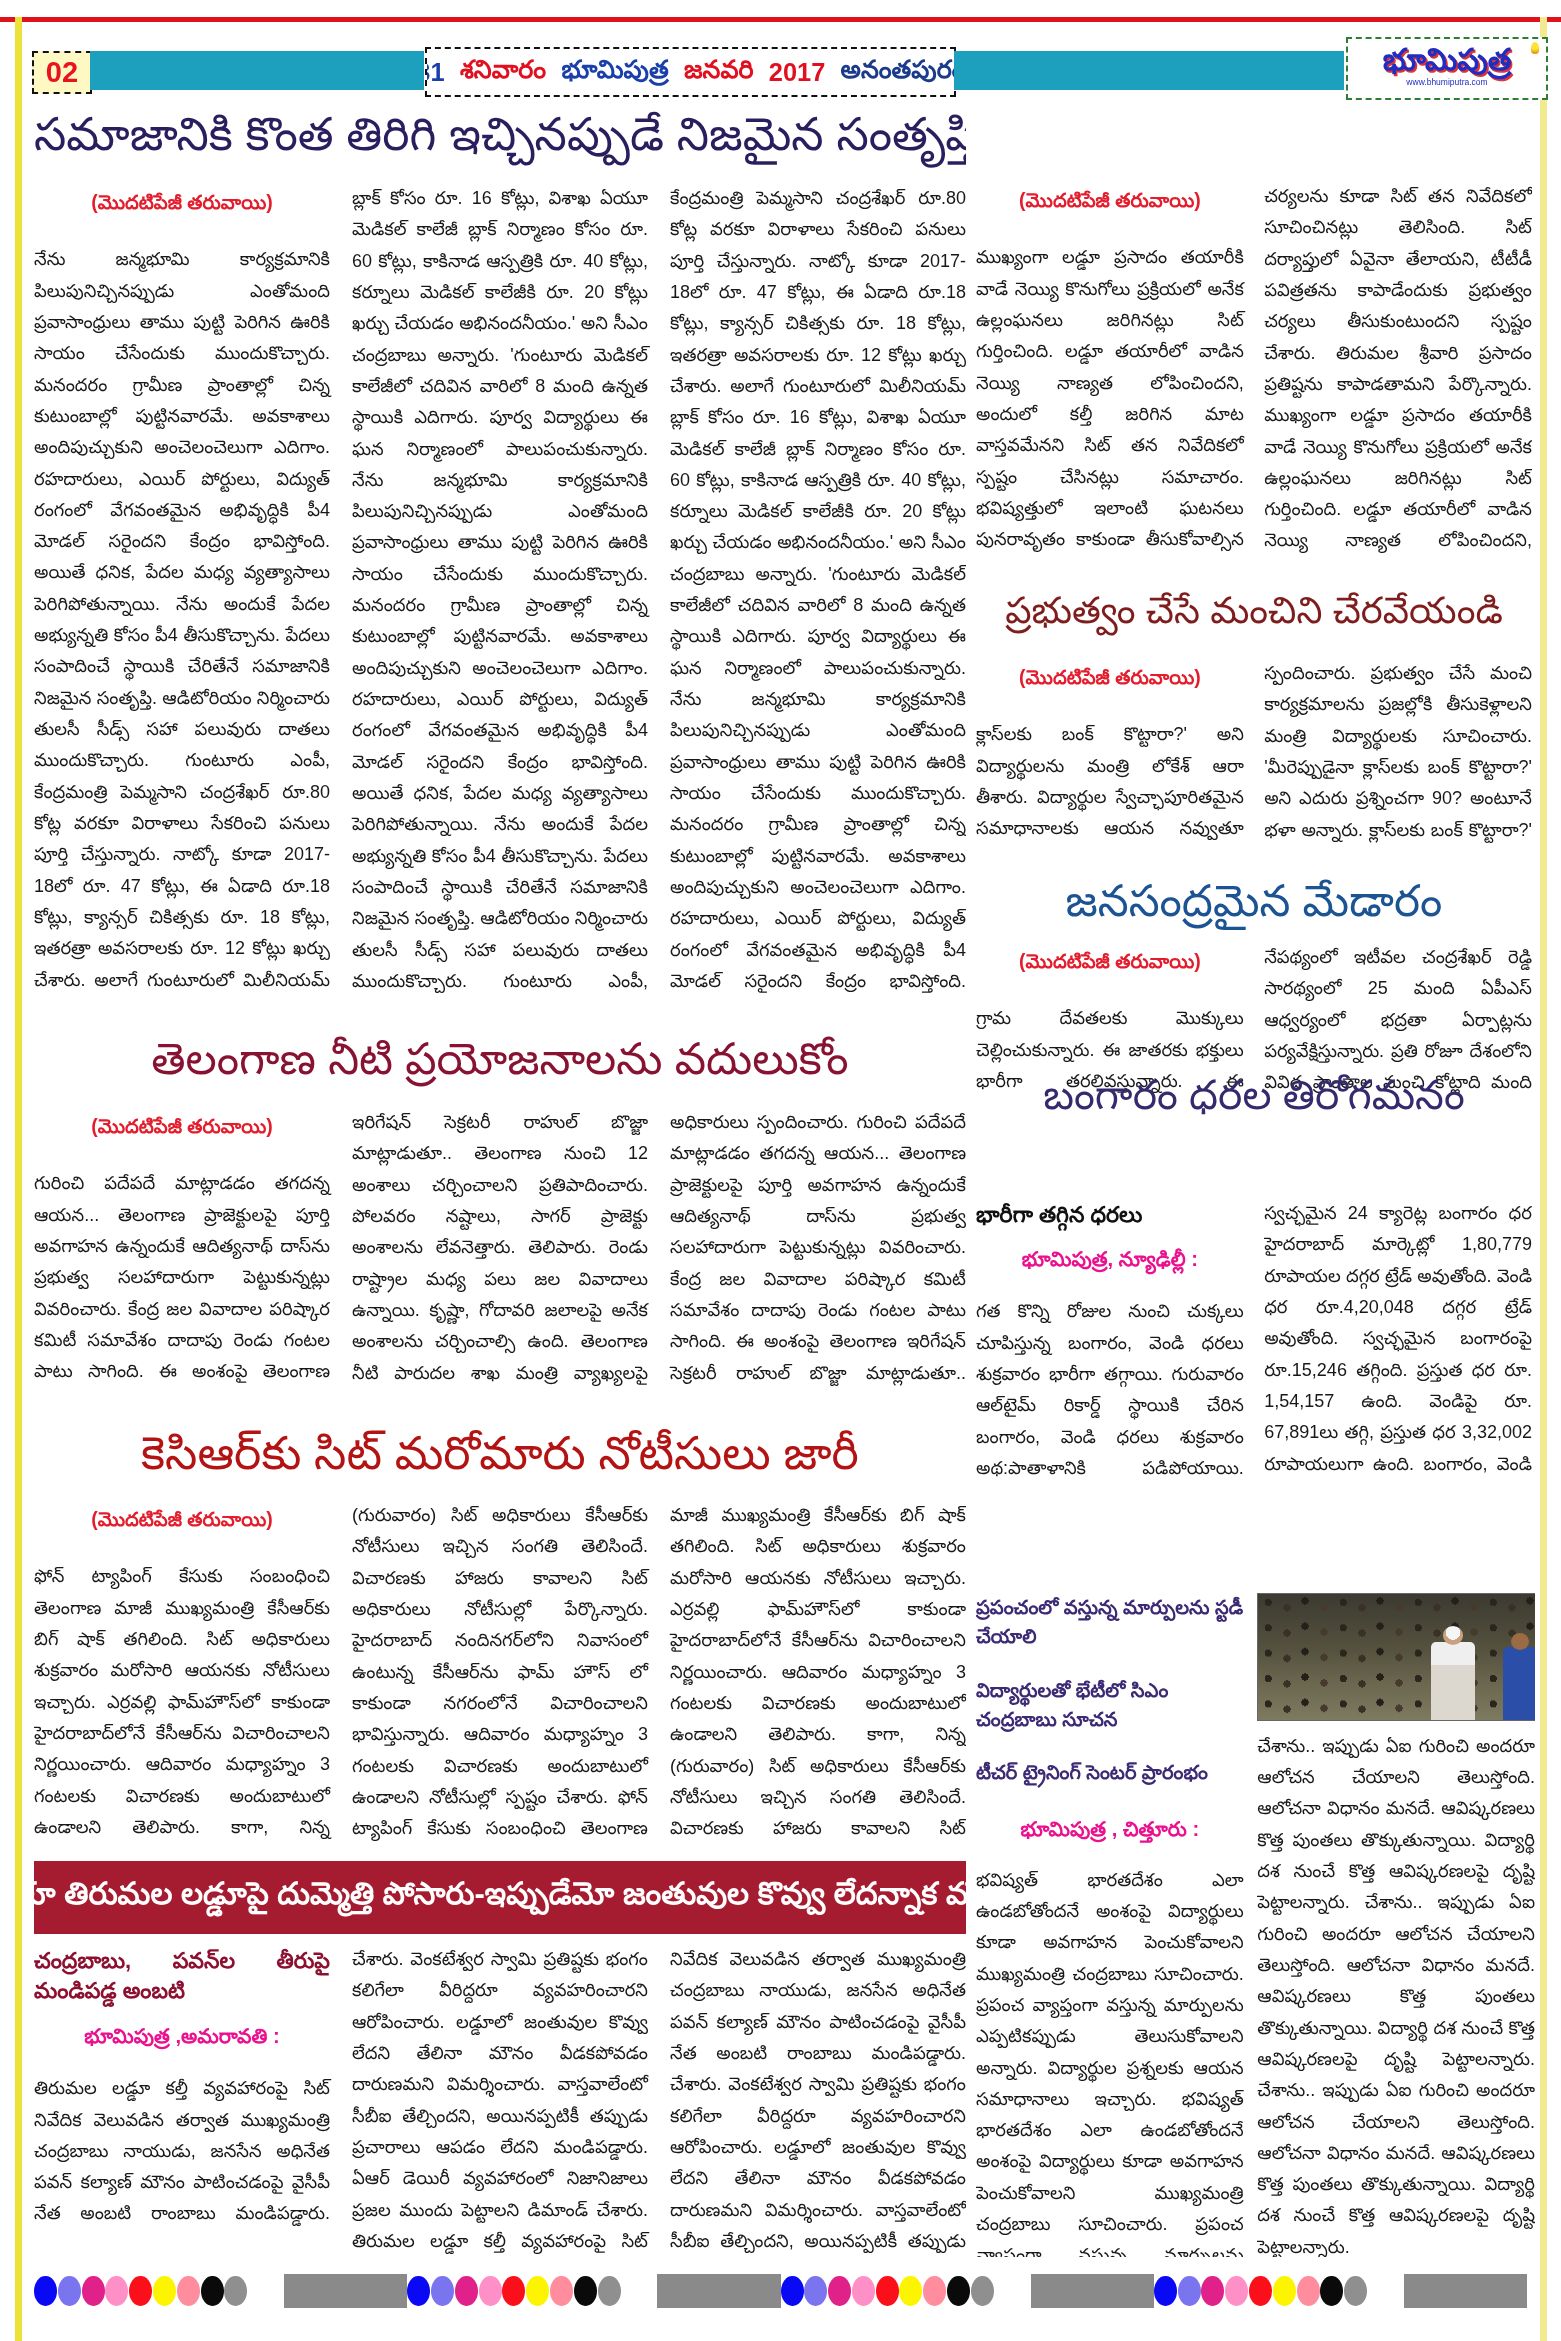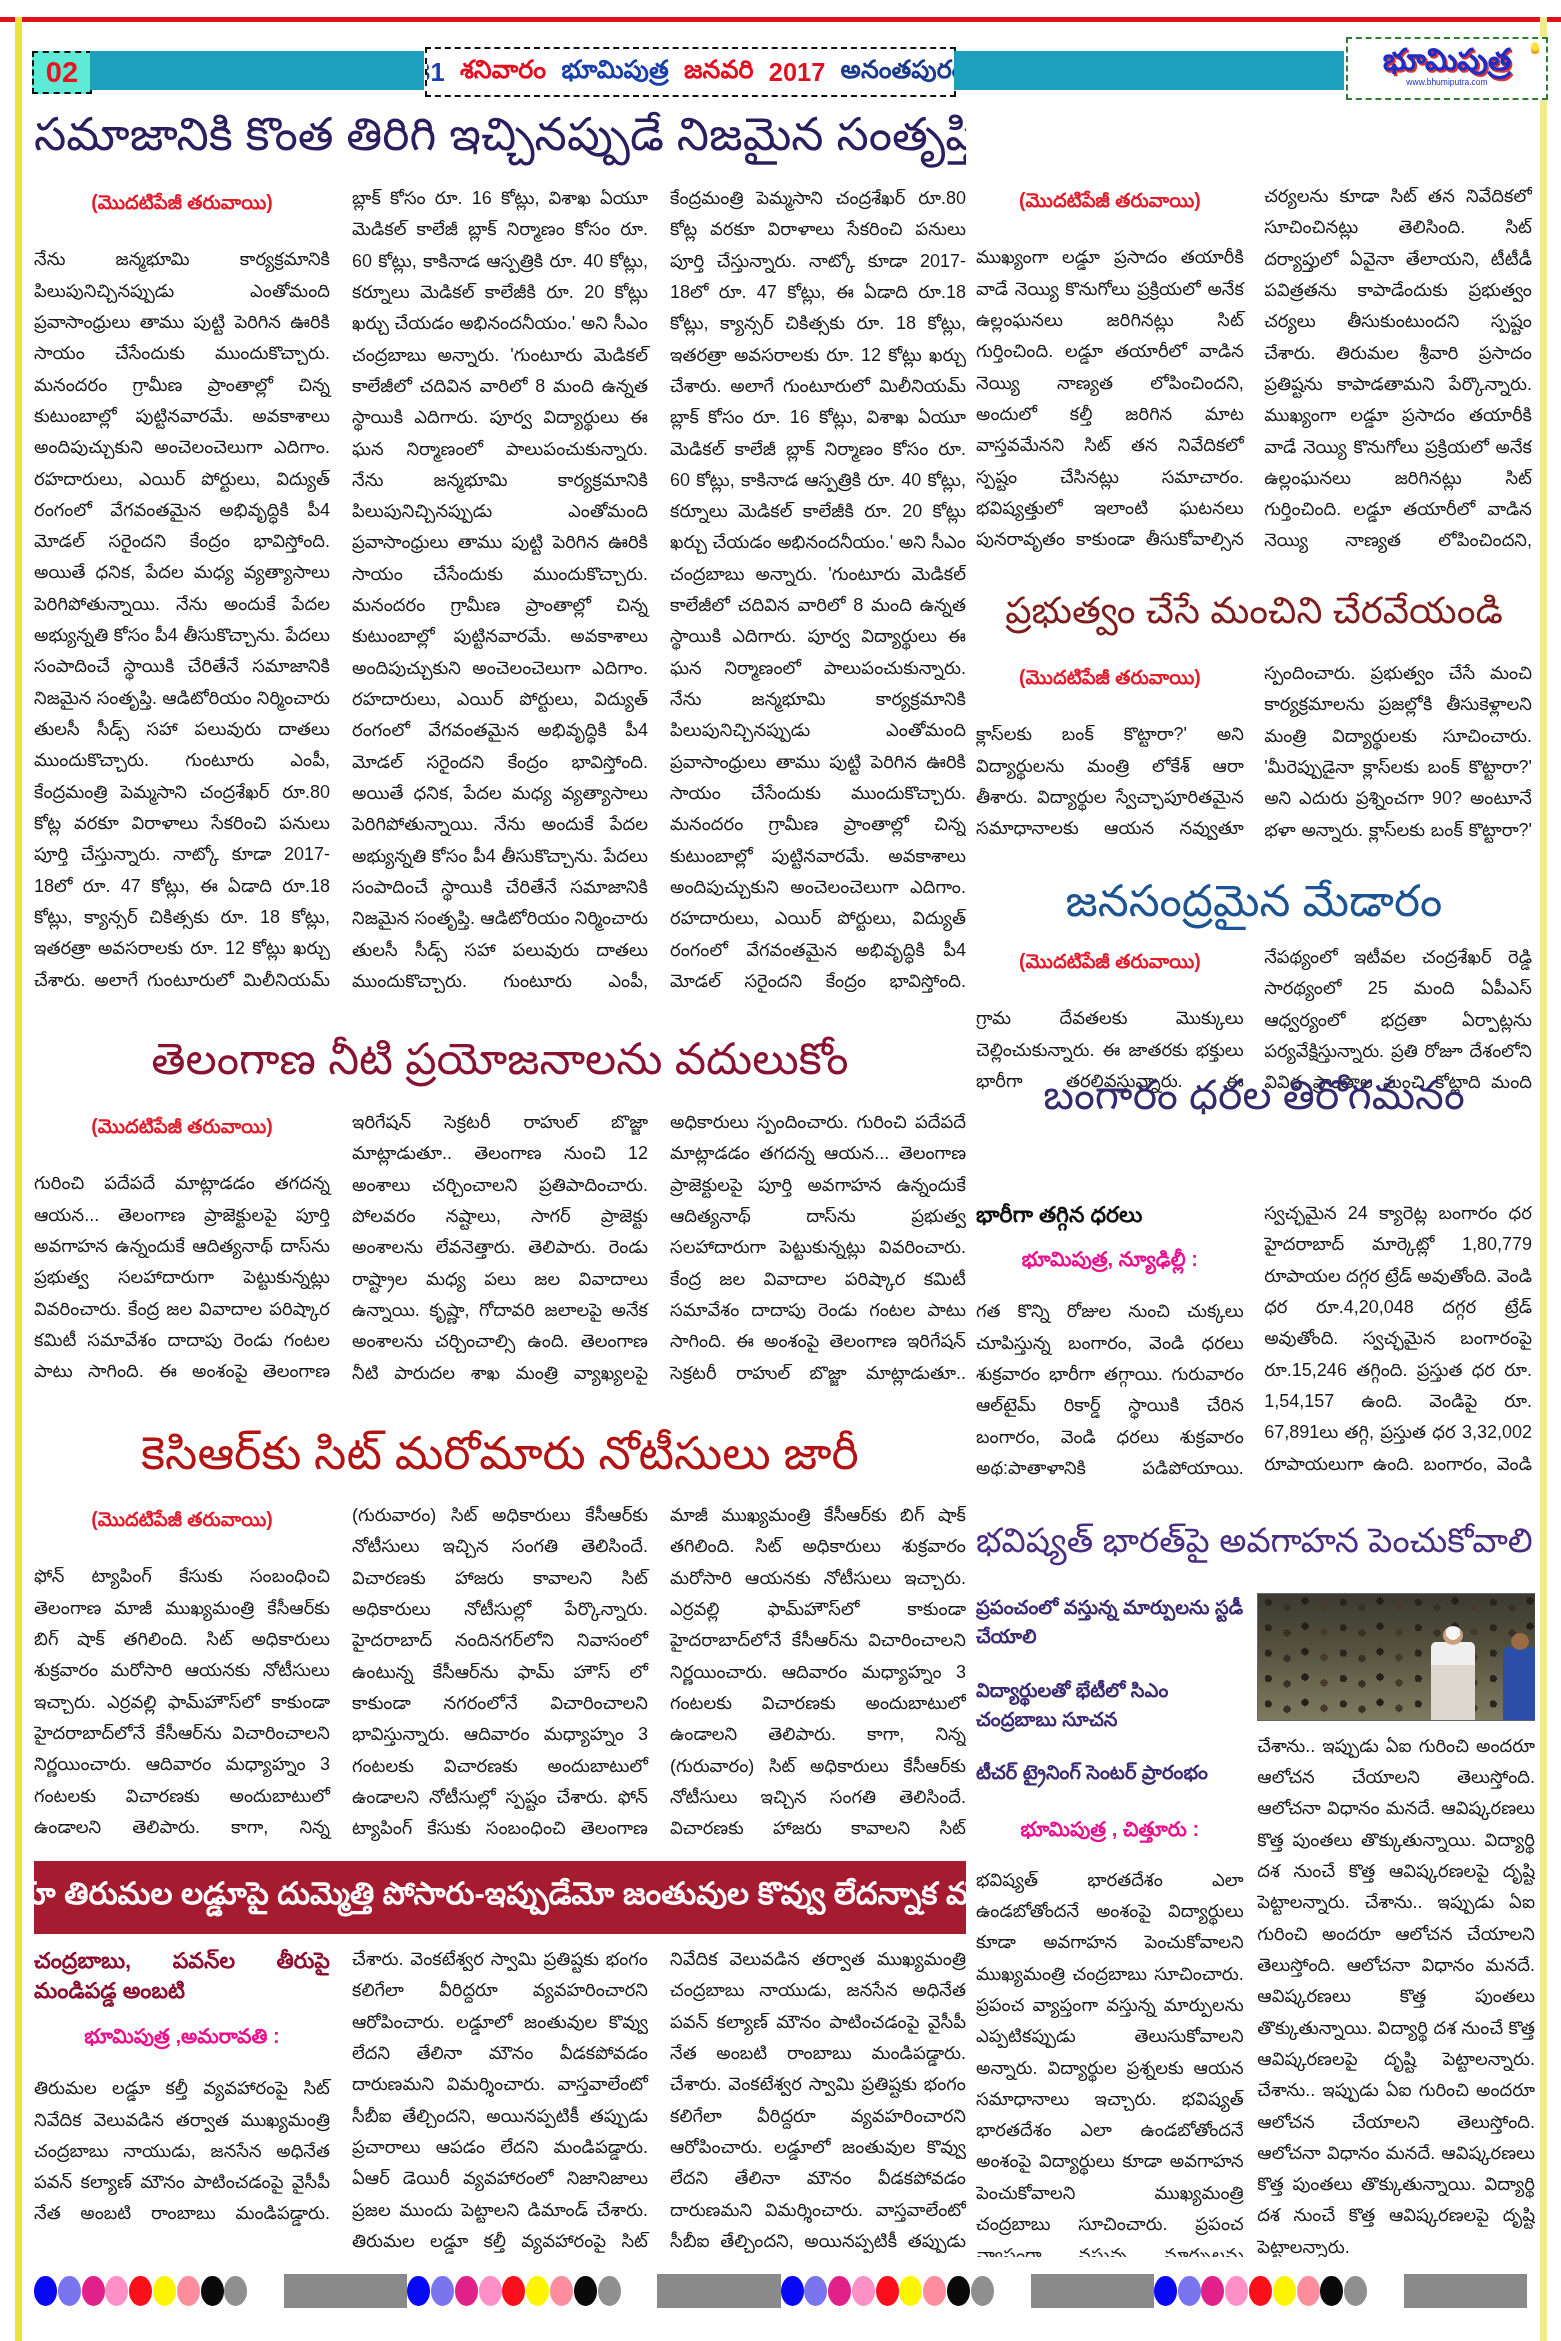--- a/index.html
+++ b/index.html
@@ -4,21 +4,21 @@
 <style>
   html,body{margin:0;padding:0;background:#ffffff;}
   .page{position:relative;width:1562px;height:2342px;background:#fff;overflow:hidden;
         font-family:"Liberation Sans","DejaVu Sans",sans-serif;color:#141414;}
   .abs{position:absolute;}
   
   .top-rule{left:0;top:17px;width:1562px;height:5.1px;background:#e0131d;}
   .left-rule{left:15.3px;top:17px;width:6.8px;height:2325px;background:#ece33a;}
   .right-rule{left:1540px;top:17px;width:6.8px;height:2325px;background:#f3edA0;background:#f1ea8e;}
   
-  .pagenum{display:flex;align-items:center;justify-content:center;border:2.5px dashed #111;background:#5eead4;
+  .pagenum{display:flex;align-items:center;justify-content:center;border:2.5px dashed #111;background:#fef9c3;
            color:#e8131f;font-weight:bold;font-size:29px;}
   .tealbar{background:#1d9fbe;}
   .datebox{display:flex;align-items:center;justify-content:center;gap:15.3px;border:2.5px dashed #111;background:#fff;
            font-weight:bold;font-size:25.4px;white-space:nowrap;overflow:hidden;}
   .logo{border:2.5px dashed #2e7d32;background:#fff;text-align:center;overflow:hidden;}
   .logo-title{font-weight:bold;font-size:30.5px;color:#1f2ec2;text-shadow:1.7px 1.7px 0 #e23333;line-height:1.2;margin-top:1.7px;}
   .logo-sub{font-size:8.5px;color:#1f2ec2;}
   .lamp{position:absolute;right:6.8px;top:3.4px;width:8.5px;height:12px;border-radius:50% 50% 40% 40%;
         background:radial-gradient(circle at 50% 30%, #ffe23a 0 40%, #e8a013 75%);}
   
@@ -118,21 +118,20 @@
   <div class="abs body-text cols2" style="left:976px;top:942px;width:556px;height:158px;">
     <div class="marker">(మొదటిపేజీ తరువాయి)</div>
   <span>గ్రామ దేవతలకు మొక్కులు చెల్లించుకున్నారు. ఈ జాతరకు భక్తులు భారీగా తరలివస్తున్నారు. ఈ నేపథ్యంలో ఇటీవల చంద్రశేఖర్ రెడ్డి సారథ్యంలో 25 మంది  ఏపీఎస్ ఆధ్వర్యంలో భద్రతా ఏర్పాట్లను పర్యవేక్షిస్తున్నారు. ప్రతి రోజూ దేశంలోని వివిధ ప్రాంతాల నుంచి కోట్లాది మంది భక్తులు తరలివస్తున్నారు.  గ్రామ దేవతలకు మొక్కులు చెల్లించుకున్నారు. ఈ జాతరకు భక్తులు భారీగా తరలివస్తున్నారు. ఈ నేపథ్యంలో ఇటీవల చంద్రశేఖర్ రెడ్డి సారథ్యంలో 25 మంది  ఏపీఎస్ ఆధ్వర్యంలో భద్రతా ఏర్పాట్లను పర్యవేక్షిస్తున్నారు. ప్రతి రోజూ దేశంలోని వివిధ ప్రాంతాల నుంచి కోట్లాది మంది భక్తులు తరలివస్తున్నారు.  గ్రామ దేవతలకు మొక్కులు చెల్లించుకున్నారు. ఈ జాతరకు భక్తులు భారీగా తరలివస్తున్నారు. ఈ నేపథ్యంలో ఇటీవల చంద్రశేఖర్ రెడ్డి సారథ్యంలో 25 మంది  ఏపీఎస్ ఆధ్వర్యంలో భద్రతా ఏర్పాట్లను పర్యవేక్షిస్తున్నారు. ప్రతి రోజూ దేశంలోని వివిధ ప్రాంతాల నుంచి కోట్లాది మంది భక్తులు తరలివస్తున్నారు.  గ్రామ దేవతలకు మొక్కులు చెల్లించుకున్నారు. ఈ జాతరకు భక్తులు భారీగా తరలివస్తున్నారు. ఈ నేపథ్యంలో ఇటీవల చంద్రశేఖర్ రెడ్డి సారథ్యంలో 25 మంది  ఏపీఎస్ ఆధ్వర్యంలో భద్రతా ఏర్పాట్లను పర్యవేక్షిస్తున్నారు. ప్రతి రోజూ దేశంలోని వివిధ ప్రాంతాల నుంచి కోట్లాది మంది భక్తులు తరలివస్తున్నారు.  గ్రామ దేవతలకు మొక్కులు చెల్లించుకున్నారు. ఈ జాతరకు భక్తులు భారీగా తరలివస్తున్నారు. ఈ నేపథ్యంలో ఇటీవల చంద్రశేఖర్ రెడ్డి సారథ్యంలో 25 మంది  ఏపీఎస్ ఆధ్వర్యంలో భద్రతా ఏర్పాట్లను పర్యవేక్షిస్తున్నారు. ప్రతి రోజూ దేశంలోని వివిధ ప్రాంతాల నుంచి కోట్లాది మంది భక్తులు తరలివస్తున్నారు.  గ్రామ దేవతలకు మొక్కులు చెల్లించుకున్నారు. ఈ జాతరకు భక్తులు భారీగా తరలివస్తున్నారు. ఈ నేపథ్యంలో ఇటీవల చంద్రశేఖర్ రెడ్డి సారథ్యంలో 25 మంది  ఏపీఎస్ ఆధ్వర్యంలో భద్రతా ఏర్పాట్లను పర్యవేక్షిస్తున్నారు. ప్రతి రోజూ దేశంలోని వివిధ ప్రాంతాల నుంచి కోట్లాది మంది భక్తులు తరలివస్తున్నారు.  గ్రామ దేవతలకు మొక్కులు చెల్లించుకున్నారు. ఈ జాతరకు భక్తులు భారీగా తరలివస్తున్నారు. ఈ నేపథ్యంలో ఇటీవల చంద్రశేఖర్ రెడ్డి సారథ్యంలో 25 మంది  ఏపీఎస్ ఆధ్వర్యంలో భద్రతా ఏర్పాట్లను పర్యవేక్షిస్తున్నారు. ప్రతి రోజూ దేశంలోని వివిధ ప్రాంతాల నుంచి కోట్లాది మంది భక్తులు తరలివస్తున్నారు.  గ్రామ దేవతలకు మొక్కులు చెల్లించుకున్నారు. ఈ జాతరకు భక్తులు భారీగా తరలివస్తున్నారు. ఈ నేపథ్యంలో ఇటీవల చంద్రశేఖర్ రెడ్డి సారథ్యంలో 25 మంది  ఏపీఎస్ ఆధ్వర్యంలో భద్రతా ఏర్పాట్లను పర్యవేక్షిస్తున్నారు. ప్రతి రోజూ దేశంలోని వివిధ ప్రాంతాల నుంచి కోట్లాది మంది భక్తులు తరలివస్తున్నారు.  గ్రామ దేవతలకు మొక్కులు చెల్లించుకున్నారు. ఈ జాతరకు భక్తులు భారీగా తరలివస్తున్నారు. ఈ నేపథ్యంలో ఇటీవల చంద్రశేఖర్ రెడ్డి సారథ్యంలో 25 మంది  ఏపీఎస్ ఆధ్వర్యంలో భద్రతా ఏర్పాట్లను పర్యవేక్షిస్తున్నారు. ప్రతి రోజూ దేశంలోని వివిధ ప్రాంతాల నుంచి కోట్లాది మంది భక్తులు తరలివస్తున్నారు.  గ్రామ దేవతలకు మొక్కులు చెల్లించుకున్నారు. ఈ జాతరకు భక్తులు భారీగా తరలివస్తున్నారు. ఈ నేపథ్యంలో ఇటీవల చంద్రశేఖర్ రెడ్డి సారథ్యంలో 25 మంది  ఏపీఎస్ ఆధ్వర్యంలో భద్రతా ఏర్పాట్లను పర్యవేక్షిస్తున్నారు. ప్రతి రోజూ దేశంలోని వివిధ ప్రాంతాల నుంచి కోట్లాది మంది భక్తులు తరలివస్తున్నారు.  గ్రామ దేవతలకు మొక్కులు చెల్లించుకున్నారు. ఈ జాతరకు భక్తులు భారీగా తరలివస్తున్నారు. ఈ నేపథ్యంలో ఇటీవల చంద్రశేఖర్ రెడ్డి సారథ్యంలో 25 మంది  ఏపీఎస్ ఆధ్వర్యంలో భద్రతా ఏర్పాట్లను పర్యవేక్షిస్తున్నారు. ప్రతి రోజూ దేశంలోని వివిధ ప్రాంతాల నుంచి కోట్లాది మంది భక్తులు తరలివస్తున్నారు.  గ్రామ దేవతలకు మొక్కులు చెల్లించుకున్నారు. ఈ జాతరకు భక్తులు భారీగా తరలివస్తున్నారు. ఈ నేపథ్యంలో ఇటీవల చంద్రశేఖర్ రెడ్డి సారథ్యంలో 25 మంది  ఏపీఎస్ ఆధ్వర్యంలో భద్రతా ఏర్పాట్లను పర్యవేక్షిస్తున్నారు. ప్రతి రోజూ దేశంలోని వివిధ ప్రాంతాల నుంచి కోట్లాది మంది భక్తులు తరలివస్తున్నారు.  గ్రామ దేవతలకు మొక్కులు చెల్లించుకున్నారు. ఈ జాతరకు భక్తులు భారీగా తరలివస్తున్నారు. ఈ నేపథ్యంలో ఇటీవల చంద్రశేఖర్ రెడ్డి సారథ్యంలో 25 మంది  ఏపీఎస్ ఆధ్వర్యంలో భద్రతా ఏర్పాట్లను పర్యవేక్షిస్తున్నారు. ప్రతి రోజూ దేశంలోని వివిధ ప్రాంతాల నుంచి కోట్లాది మంది భక్తులు తరలివస్తున్నారు.  గ్రామ దేవతలకు మొక్కులు చెల్లించుకున్నారు. ఈ జాతరకు భక్తులు భారీగా తరలివస్తున్నారు. ఈ నేపథ్యంలో ఇటీవల చంద్రశేఖర్ రెడ్డి సారథ్యంలో 25 మంది  ఏపీఎస్ ఆధ్వర్యంలో భద్రతా ఏర్పాట్లను పర్యవేక్షిస్తున్నారు. ప్రతి రోజూ దేశంలోని వివిధ ప్రాంతాల నుంచి కోట్లాది మంది భక్తులు తరలివస్తున్నారు.  గ్రామ దేవతలకు మొక్కులు చెల్లించుకున్నారు. ఈ జాతరకు భక్తులు భారీగా తరలివస్తున్నారు. ఈ నేపథ్యంలో ఇటీవల చంద్రశేఖర్ రెడ్డి సారథ్యంలో 25 మంది  ఏపీఎస్ ఆధ్వర్యంలో భద్రతా ఏర్పాట్లను పర్యవేక్షిస్తున్నారు. ప్రతి రోజూ దేశంలోని వివిధ ప్రాంతాల నుంచి కోట్లాది మంది భక్తులు తరలివస్తున్నారు.</span></div>
 
   <div class="abs hl" style="left:976px;top:1068px;width:556px;height:69px;font-size:41px;color:#362a6e;">బంగారం ధరల తిరోగమనం</div>
   <div class="abs body-text cols2" style="left:976px;top:1198px;width:556px;height:293px;">
     <div class="subhead" style="color:#111;">భారీగా తగ్గిన ధరలు</div>
     <div class="byline">భూమిపుత్ర, న్యూఢిల్లీ :</div>
   <span>గత కొన్ని రోజుల నుంచి చుక్కలు చూపిస్తున్న బంగారం, వెండి ధరలు శుక్రవారం భారీగా తగ్గాయి. గురువారం ఆల్‌టైమ్ రికార్డ్ స్థాయికి చేరిన బంగారం, వెండి ధరలు శుక్రవారం అథ:పాతాళానికి పడిపోయాయి. స్వచ్ఛమైన 24 క్యారెట్ల బంగారం ధర హైదరాబాద్ మార్కెట్లో 1,80,779 రూపాయల దగ్గర ట్రేడ్ అవుతోంది. వెండి ధర రూ.4,20,048 దగ్గర ట్రేడ్ అవుతోంది.  స్వచ్ఛమైన బంగారంపై రూ.15,246 తగ్గింది. ప్రస్తుత ధర రూ. 1,54,157 ఉంది. వెండిపై రూ. 67,891లు తగ్గి, ప్రస్తుత ధర 3,32,002 రూపాయలుగా ఉంది. బంగారం, వెండి ధరలు ఒకే రోజు ఇంతలా పతనం కావడం మార్కెట్ వర్గాలను ఆశ్చర్యపరిచింది.  గత కొన్ని రోజుల నుంచి చుక్కలు చూపిస్తున్న బంగారం, వెండి ధరలు శుక్రవారం భారీగా తగ్గాయి. గురువారం ఆల్‌టైమ్ రికార్డ్ స్థాయికి చేరిన బంగారం, వెండి ధరలు శుక్రవారం అథ:పాతాళానికి పడిపోయాయి. స్వచ్ఛమైన 24 క్యారెట్ల బంగారం ధర హైదరాబాద్ మార్కెట్లో 1,80,779 రూపాయల దగ్గర ట్రేడ్ అవుతోంది. వెండి ధర రూ.4,20,048 దగ్గర ట్రేడ్ అవుతోంది.  స్వచ్ఛమైన బంగారంపై రూ.15,246 తగ్గింది. ప్రస్తుత ధర రూ. 1,54,157 ఉంది. వెండిపై రూ. 67,891లు తగ్గి, ప్రస్తుత ధర 3,32,002 రూపాయలుగా ఉంది. బంగారం, వెండి ధరలు ఒకే రోజు ఇంతలా పతనం కావడం మార్కెట్ వర్గాలను ఆశ్చర్యపరిచింది.  గత కొన్ని రోజుల నుంచి చుక్కలు చూపిస్తున్న బంగారం, వెండి ధరలు శుక్రవారం భారీగా తగ్గాయి. గురువారం ఆల్‌టైమ్ రికార్డ్ స్థాయికి చేరిన బంగారం, వెండి ధరలు శుక్రవారం అథ:పాతాళానికి పడిపోయాయి. స్వచ్ఛమైన 24 క్యారెట్ల బంగారం ధర హైదరాబాద్ మార్కెట్లో 1,80,779 రూపాయల దగ్గర ట్రేడ్ అవుతోంది. వెండి ధర రూ.4,20,048 దగ్గర ట్రేడ్ అవుతోంది.  స్వచ్ఛమైన బంగారంపై రూ.15,246 తగ్గింది. ప్రస్తుత ధర రూ. 1,54,157 ఉంది. వెండిపై రూ. 67,891లు తగ్గి, ప్రస్తుత ధర 3,32,002 రూపాయలుగా ఉంది. బంగారం, వెండి ధరలు ఒకే రోజు ఇంతలా పతనం కావడం మార్కెట్ వర్గాలను ఆశ్చర్యపరిచింది.  గత కొన్ని రోజుల నుంచి చుక్కలు చూపిస్తున్న బంగారం, వెండి ధరలు శుక్రవారం భారీగా తగ్గాయి. గురువారం ఆల్‌టైమ్ రికార్డ్ స్థాయికి చేరిన బంగారం, వెండి ధరలు శుక్రవారం అథ:పాతాళానికి పడిపోయాయి. స్వచ్ఛమైన 24 క్యారెట్ల బంగారం ధర హైదరాబాద్ మార్కెట్లో 1,80,779 రూపాయల దగ్గర ట్రేడ్ అవుతోంది. వెండి ధర రూ.4,20,048 దగ్గర ట్రేడ్ అవుతోంది.  స్వచ్ఛమైన బంగారంపై రూ.15,246 తగ్గింది. ప్రస్తుత ధర రూ. 1,54,157 ఉంది. వెండిపై రూ. 67,891లు తగ్గి, ప్రస్తుత ధర 3,32,002 రూపాయలుగా ఉంది. బంగారం, వెండి ధరలు ఒకే రోజు ఇంతలా పతనం కావడం మార్కెట్ వర్గాలను ఆశ్చర్యపరిచింది.  గత కొన్ని రోజుల నుంచి చుక్కలు చూపిస్తున్న బంగారం, వెండి ధరలు శుక్రవారం భారీగా తగ్గాయి. గురువారం ఆల్‌టైమ్ రికార్డ్ స్థాయికి చేరిన బంగారం, వెండి ధరలు శుక్రవారం అథ:పాతాళానికి పడిపోయాయి. స్వచ్ఛమైన 24 క్యారెట్ల బంగారం ధర హైదరాబాద్ మార్కెట్లో 1,80,779 రూపాయల దగ్గర ట్రేడ్ అవుతోంది. వెండి ధర రూ.4,20,048 దగ్గర ట్రేడ్ అవుతోంది.  స్వచ్ఛమైన బంగారంపై రూ.15,246 తగ్గింది. ప్రస్తుత ధర రూ. 1,54,157 ఉంది. వెండిపై రూ. 67,891లు తగ్గి, ప్రస్తుత ధర 3,32,002 రూపాయలుగా ఉంది. బంగారం, వెండి ధరలు ఒకే రోజు ఇంతలా పతనం కావడం మార్కెట్ వర్గాలను ఆశ్చర్యపరిచింది.  గత కొన్ని రోజుల నుంచి చుక్కలు చూపిస్తున్న బంగారం, వెండి ధరలు శుక్రవారం భారీగా తగ్గాయి. గురువారం ఆల్‌టైమ్ రికార్డ్ స్థాయికి చేరిన బంగారం, వెండి ధరలు శుక్రవారం అథ:పాతాళానికి పడిపోయాయి. స్వచ్ఛమైన 24 క్యారెట్ల బంగారం ధర హైదరాబాద్ మార్కెట్లో 1,80,779 రూపాయల దగ్గర ట్రేడ్ అవుతోంది. వెండి ధర రూ.4,20,048 దగ్గర ట్రేడ్ అవుతోంది.  స్వచ్ఛమైన బంగారంపై రూ.15,246 తగ్గింది. ప్రస్తుత ధర రూ. 1,54,157 ఉంది. వెండిపై రూ. 67,891లు తగ్గి, ప్రస్తుత ధర 3,32,002 రూపాయలుగా ఉంది. బంగారం, వెండి ధరలు ఒకే రోజు ఇంతలా పతనం కావడం మార్కెట్ వర్గాలను ఆశ్చర్యపరిచింది.  గత కొన్ని రోజుల నుంచి చుక్కలు చూపిస్తున్న బంగారం, వెండి ధరలు శుక్రవారం భారీగా తగ్గాయి. గురువారం ఆల్‌టైమ్ రికార్డ్ స్థాయికి చేరిన బంగారం, వెండి ధరలు శుక్రవారం అథ:పాతాళానికి పడిపోయాయి. స్వచ్ఛమైన 24 క్యారెట్ల బంగారం ధర హైదరాబాద్ మార్కెట్లో 1,80,779 రూపాయల దగ్గర ట్రేడ్ అవుతోంది. వెండి ధర రూ.4,20,048 దగ్గర ట్రేడ్ అవుతోంది.  స్వచ్ఛమైన బంగారంపై రూ.15,246 తగ్గింది. ప్రస్తుత ధర రూ. 1,54,157 ఉంది. వెండిపై రూ. 67,891లు తగ్గి, ప్రస్తుత ధర 3,32,002 రూపాయలుగా ఉంది. బంగారం, వెండి ధరలు ఒకే రోజు ఇంతలా పతనం కావడం మార్కెట్ వర్గాలను ఆశ్చర్యపరిచింది.  గత కొన్ని రోజుల నుంచి చుక్కలు చూపిస్తున్న బంగారం, వెండి ధరలు శుక్రవారం భారీగా తగ్గాయి. గురువారం ఆల్‌టైమ్ రికార్డ్ స్థాయికి చేరిన బంగారం, వెండి ధరలు శుక్రవారం అథ:పాతాళానికి పడిపోయాయి. స్వచ్ఛమైన 24 క్యారెట్ల బంగారం ధర హైదరాబాద్ మార్కెట్లో 1,80,779 రూపాయల దగ్గర ట్రేడ్ అవుతోంది. వెండి ధర రూ.4,20,048 దగ్గర ట్రేడ్ అవుతోంది.  స్వచ్ఛమైన బంగారంపై రూ.15,246 తగ్గింది. ప్రస్తుత ధర రూ. 1,54,157 ఉంది. వెండిపై రూ. 67,891లు తగ్గి, ప్రస్తుత ధర 3,32,002 రూపాయలుగా ఉంది. బంగారం, వెండి ధరలు ఒకే రోజు ఇంతలా పతనం కావడం మార్కెట్ వర్గాలను ఆశ్చర్యపరిచింది.  గత కొన్ని రోజుల నుంచి చుక్కలు చూపిస్తున్న బంగారం, వెండి ధరలు శుక్రవారం భారీగా తగ్గాయి. గురువారం ఆల్‌టైమ్ రికార్డ్ స్థాయికి చేరిన బంగారం, వెండి ధరలు శుక్రవారం అథ:పాతాళానికి పడిపోయాయి. స్వచ్ఛమైన 24 క్యారెట్ల బంగారం ధర హైదరాబాద్ మార్కెట్లో 1,80,779 రూపాయల దగ్గర ట్రేడ్ అవుతోంది. వెండి ధర రూ.4,20,048 దగ్గర ట్రేడ్ అవుతోంది.  స్వచ్ఛమైన బంగారంపై రూ.15,246 తగ్గింది. ప్రస్తుత ధర రూ. 1,54,157 ఉంది. వెండిపై రూ. 67,891లు తగ్గి, ప్రస్తుత ధర 3,32,002 రూపాయలుగా ఉంది. బంగారం, వెండి ధరలు ఒకే రోజు ఇంతలా పతనం కావడం మార్కెట్ వర్గాలను ఆశ్చర్యపరిచింది.  గత కొన్ని రోజుల నుంచి చుక్కలు చూపిస్తున్న బంగారం, వెండి ధరలు శుక్రవారం భారీగా తగ్గాయి. గురువారం ఆల్‌టైమ్ రికార్డ్ స్థాయికి చేరిన బంగారం, వెండి ధరలు శుక్రవారం అథ:పాతాళానికి పడిపోయాయి. స్వచ్ఛమైన 24 క్యారెట్ల బంగారం ధర హైదరాబాద్ మార్కెట్లో 1,80,779 రూపాయల దగ్గర ట్రేడ్ అవుతోంది. వెండి ధర రూ.4,20,048 దగ్గర ట్రేడ్ అవుతోంది.  స్వచ్ఛమైన బంగారంపై రూ.15,246 తగ్గింది. ప్రస్తుత ధర రూ. 1,54,157 ఉంది. వెండిపై రూ. 67,891లు తగ్గి, ప్రస్తుత ధర 3,32,002 రూపాయలుగా ఉంది. బంగారం, వెండి ధరలు ఒకే రోజు ఇంతలా పతనం కావడం మార్కెట్ వర్గాలను ఆశ్చర్యపరిచింది.  గత కొన్ని రోజుల నుంచి చుక్కలు చూపిస్తున్న బంగారం, వెండి ధరలు శుక్రవారం భారీగా తగ్గాయి. గురువారం ఆల్‌టైమ్ రికార్డ్ స్థాయికి చేరిన బంగారం, వెండి ధరలు శుక్రవారం అథ:పాతాళానికి పడిపోయాయి. స్వచ్ఛమైన 24 క్యారెట్ల బంగారం ధర హైదరాబాద్ మార్కెట్లో 1,80,779 రూపాయల దగ్గర ట్రేడ్ అవుతోంది. వెండి ధర రూ.4,20,048 దగ్గర ట్రేడ్ అవుతోంది.  స్వచ్ఛమైన బంగారంపై రూ.15,246 తగ్గింది. ప్రస్తుత ధర రూ. 1,54,157 ఉంది. వెండిపై రూ. 67,891లు తగ్గి, ప్రస్తుత ధర 3,32,002 రూపాయలుగా ఉంది. బంగారం, వెండి ధరలు ఒకే రోజు ఇంతలా పతనం కావడం మార్కెట్ వర్గాలను ఆశ్చర్యపరిచింది.  గత కొన్ని రోజుల నుంచి చుక్కలు చూపిస్తున్న బంగారం, వెండి ధరలు శుక్రవారం భారీగా తగ్గాయి. గురువారం ఆల్‌టైమ్ రికార్డ్ స్థాయికి చేరిన బంగారం, వెండి ధరలు శుక్రవారం అథ:పాతాళానికి పడిపోయాయి. స్వచ్ఛమైన 24 క్యారెట్ల బంగారం ధర హైదరాబాద్ మార్కెట్లో 1,80,779 రూపాయల దగ్గర ట్రేడ్ అవుతోంది. వెండి ధర రూ.4,20,048 దగ్గర ట్రేడ్ అవుతోంది.  స్వచ్ఛమైన బంగారంపై రూ.15,246 తగ్గింది. ప్రస్తుత ధర రూ. 1,54,157 ఉంది. వెండిపై రూ. 67,891లు తగ్గి, ప్రస్తుత ధర 3,32,002 రూపాయలుగా ఉంది. బంగారం, వెండి ధరలు ఒకే రోజు ఇంతలా పతనం కావడం మార్కెట్ వర్గాలను ఆశ్చర్యపరిచింది.  గత కొన్ని రోజుల నుంచి చుక్కలు చూపిస్తున్న బంగారం, వెండి ధరలు శుక్రవారం భారీగా తగ్గాయి. గురువారం ఆల్‌టైమ్ రికార్డ్ స్థాయికి చేరిన బంగారం, వెండి ధరలు శుక్రవారం అథ:పాతాళానికి పడిపోయాయి. స్వచ్ఛమైన 24 క్యారెట్ల బంగారం ధర హైదరాబాద్ మార్కెట్లో 1,80,779 రూపాయల దగ్గర ట్రేడ్ అవుతోంది. వెండి ధర రూ.4,20,048 దగ్గర ట్రేడ్ అవుతోంది.  స్వచ్ఛమైన బంగారంపై రూ.15,246 తగ్గింది. ప్రస్తుత ధర రూ. 1,54,157 ఉంది. వెండిపై రూ. 67,891లు తగ్గి, ప్రస్తుత ధర 3,32,002 రూపాయలుగా ఉంది. బంగారం, వెండి ధరలు ఒకే రోజు ఇంతలా పతనం కావడం మార్కెట్ వర్గాలను ఆశ్చర్యపరిచింది.  గత కొన్ని రోజుల నుంచి చుక్కలు చూపిస్తున్న బంగారం, వెండి ధరలు శుక్రవారం భారీగా తగ్గాయి. గురువారం ఆల్‌టైమ్ రికార్డ్ స్థాయికి చేరిన బంగారం, వెండి ధరలు శుక్రవారం అథ:పాతాళానికి పడిపోయాయి. స్వచ్ఛమైన 24 క్యారెట్ల బంగారం ధర హైదరాబాద్ మార్కెట్లో 1,80,779 రూపాయల దగ్గర ట్రేడ్ అవుతోంది. వెండి ధర రూ.4,20,048 దగ్గర ట్రేడ్ అవుతోంది.  స్వచ్ఛమైన బంగారంపై రూ.15,246 తగ్గింది. ప్రస్తుత ధర రూ. 1,54,157 ఉంది. వెండిపై రూ. 67,891లు తగ్గి, ప్రస్తుత ధర 3,32,002 రూపాయలుగా ఉంది. బంగారం, వెండి ధరలు ఒకే రోజు ఇంతలా పతనం కావడం మార్కెట్ వర్గాలను ఆశ్చర్యపరిచింది.  గత కొన్ని రోజుల నుంచి చుక్కలు చూపిస్తున్న బంగారం, వెండి ధరలు శుక్రవారం భారీగా తగ్గాయి. గురువారం ఆల్‌టైమ్ రికార్డ్ స్థాయికి చేరిన బంగారం, వెండి ధరలు శుక్రవారం అథ:పాతాళానికి పడిపోయాయి. స్వచ్ఛమైన 24 క్యారెట్ల బంగారం ధర హైదరాబాద్ మార్కెట్లో 1,80,779 రూపాయల దగ్గర ట్రేడ్ అవుతోంది. వెండి ధర రూ.4,20,048 దగ్గర ట్రేడ్ అవుతోంది.  స్వచ్ఛమైన బంగారంపై రూ.15,246 తగ్గింది. ప్రస్తుత ధర రూ. 1,54,157 ఉంది. వెండిపై రూ. 67,891లు తగ్గి, ప్రస్తుత ధర 3,32,002 రూపాయలుగా ఉంది. బంగారం, వెండి ధరలు ఒకే రోజు ఇంతలా పతనం కావడం మార్కెట్ వర్గాలను ఆశ్చర్యపరిచింది.</span></div>
 
-  <div class="abs hl" style="left:976px;top:1518px;width:556px;height:66px;font-size:34px;color:#4a2c82;">భవిష్యత్ భారత్‌పై అవగాహన పెంచుకోవాలి</div>
   <div class="abs fb-row" style="left:976px;top:1593px;width:559px;height:664px;">
     <div class="fb-left">
       <div class="fb-point">ప్రపంచంలో వస్తున్న మార్పులను స్టడీ చేయాలి</div>
       <div class="fb-point">విద్యార్థులతో భేటీలో సిఎం చంద్రబాబు సూచన</div>
       <div class="fb-point">టీచర్ ట్రైనింగ్ సెంటర్ ప్రారంభం</div>
       <div class="byline">భూమిపుత్ర , చిత్తూరు :</div>
       <div class="body-text fill"><span>భవిష్యత్ భారతదేశం ఎలా ఉండబోతోందనే అంశంపై విద్యార్థులు కూడా అవగాహన పెంచుకోవాలని ముఖ్యమంత్రి చంద్రబాబు సూచించారు. ప్రపంచ వ్యాప్తంగా వస్తున్న మార్పులను ఎప్పటికప్పుడు తెలుసుకోవాలని అన్నారు. విద్యార్థుల ప్రశ్నలకు ఆయన సమాధానాలు ఇచ్చారు.  భవిష్యత్ భారతదేశం ఎలా ఉండబోతోందనే అంశంపై విద్యార్థులు కూడా అవగాహన పెంచుకోవాలని ముఖ్యమంత్రి చంద్రబాబు సూచించారు. ప్రపంచ వ్యాప్తంగా వస్తున్న మార్పులను ఎప్పటికప్పుడు తెలుసుకోవాలని అన్నారు. విద్యార్థుల ప్రశ్నలకు ఆయన సమాధానాలు ఇచ్చారు.</span></div>
     </div>
     <div class="fb-right">
       <div class="photo">

